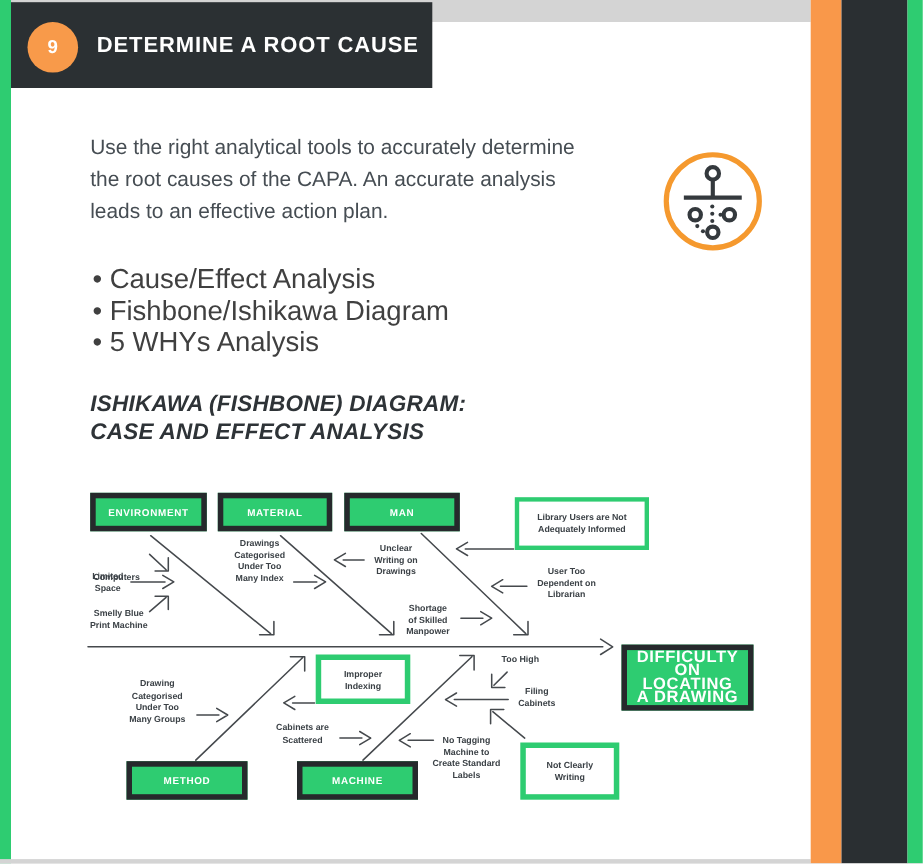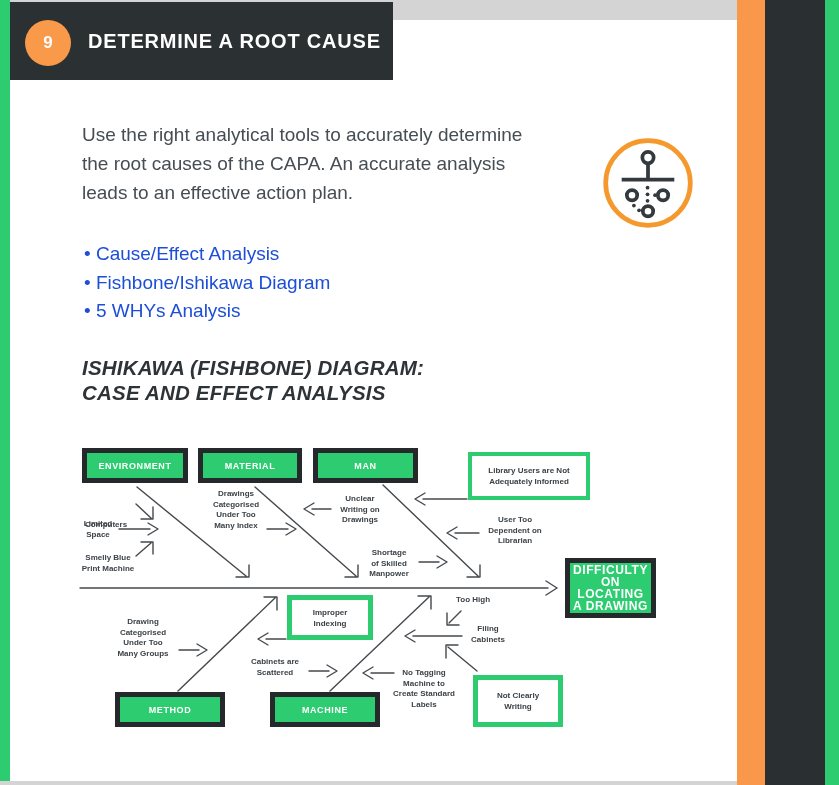--- a/index.html
+++ b/index.html
@@ -21,21 +21,21 @@
           display:flex;align-items:center;}
   #step-circle{position:absolute;left:15px;top:18px;width:46px;height:46px;border-radius:50%;
           background:#f89a4a;color:#fff;font-weight:bold;font-size:17px;
           display:flex;align-items:center;justify-content:center;}
   #header-title{margin-left:78px;color:#ffffff;font-weight:bold;font-size:20px;letter-spacing:.8px;}
 
   
   #intro{position:absolute;left:82px;top:120px;width:520px;font-size:19px;line-height:29px;
          color:#464d53;white-space:pre-line;}
   #tool-list{position:absolute;left:84px;top:240px;margin:0;padding:0;list-style:none;
-         font-size:19px;line-height:28.5px;color:#1d4ed8;}
+         font-size:25px;line-height:28.5px;color:#404040;}
   #tool-list li::before{content:"• ";}
 
   #section-heading{position:absolute;left:82px;top:355px;font-size:20.5px;line-height:25px;
          font-weight:bold;color:#2e3337;letter-spacing:.2px;white-space:pre-line;font-style:italic;}
 
   
   #fishbone-icon{position:absolute;left:601px;top:136px;width:94px;height:94px;}
 
   
   .cat-box{position:absolute;box-sizing:border-box;background:#2ecc71;border:5px solid #26292c;
@@ -131,21 +131,21 @@
       <path d="M179,650 H199 M197,644 L207,650 M197,656 L207,650"></path>
       <path d="M286,639 H266 M268,633 L258,639 M268,645 L258,639"></path>
     </g>
   </svg>
 
   <div class="cat-box" style="left:82px;top:448px;width:106px;height:35px;">ENVIRONMENT</div>
   <div class="cat-box" style="left:198px;top:448px;width:104px;height:35px;">MATERIAL</div>
   <div class="cat-box" style="left:313px;top:448px;width:105px;height:35px;">MAN</div>
   <div class="cat-box" style="left:115px;top:692px;width:110px;height:35px;">METHOD</div>
   <div class="cat-box" style="left:270px;top:692px;width:110px;height:35px;">MACHINE</div>
-  <div class="cat-box" style="left:565px;top:558px;width:91px;height:60px;font-size:12px;">DIFFICULTY
+  <div class="cat-box" style="left:565px;top:586px;width:120px;height:60px;font-size:15px;">DIFFICULTY
 ON LOCATING
 A DRAWING</div>
 
   <div class="callout-box" style="left:468px;top:452px;width:122px;height:48px;">Library Users are Not
 Adequately Informed</div>
   <div class="callout-box" style="left:287px;top:595px;width:86px;height:45px;border-width:5px;">Improper
 Indexing</div>
   <div class="callout-box" style="left:473px;top:675px;width:90px;height:52px;border-width:5px;">Not Clearly
 Writing</div>
 

